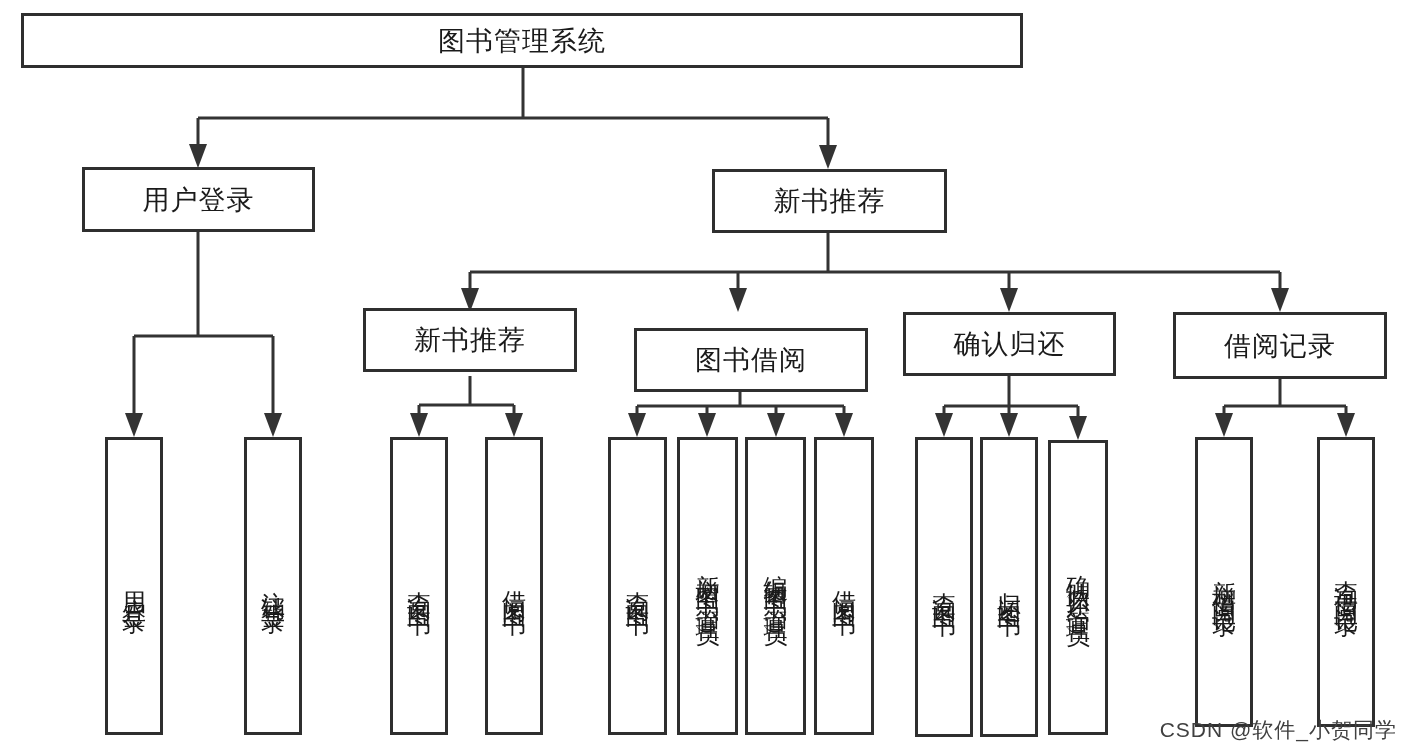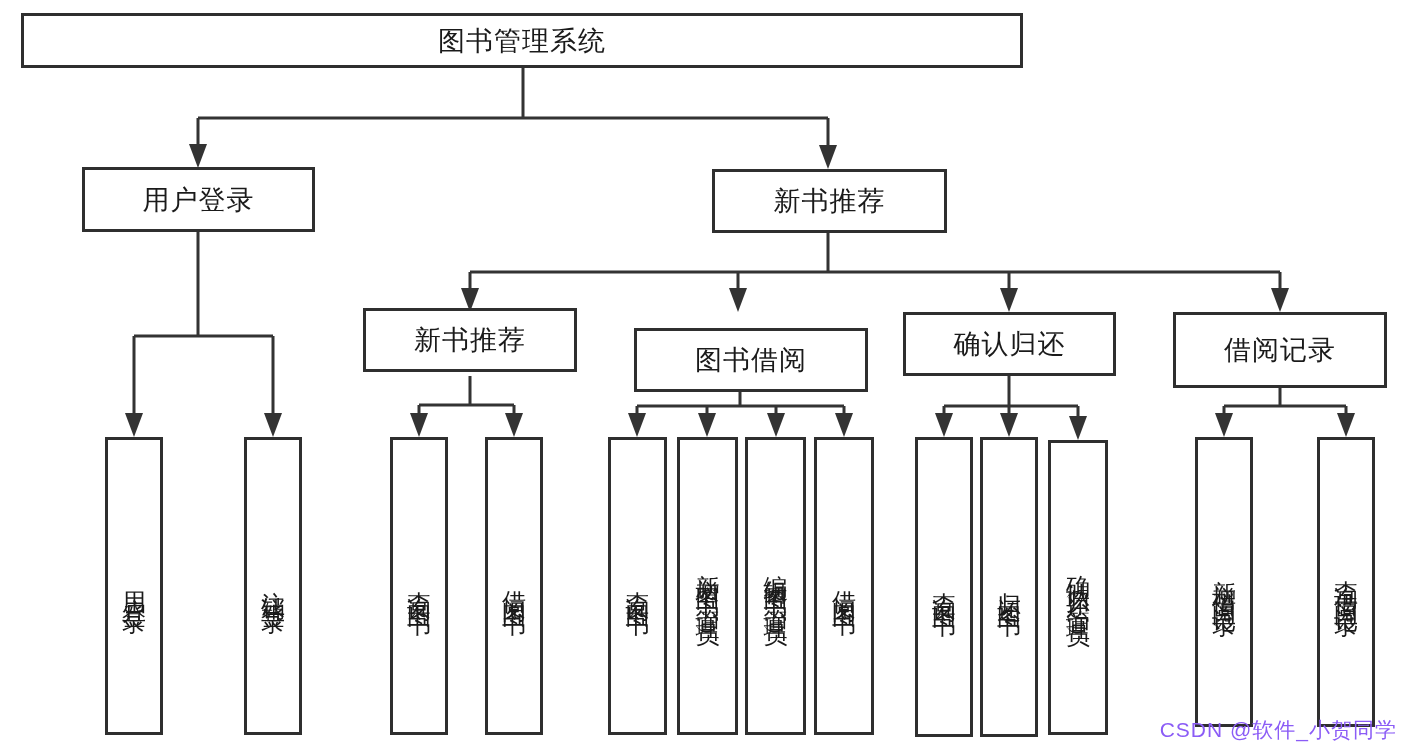--- a/index.html
+++ b/index.html
@@ -31,40 +31,40 @@
     letter-spacing:7px;
     line-height:1;
   }
   
   #n-root    {left:21px;  top:13px;  width:1002px; height:55px;}
   #n-login   {left:82px;  top:167px; width:233px;  height:65px;}
   #n-mgmt    {left:712px; top:169px; width:235px;  height:64px;}
   #n-rec     {left:363px; top:308px; width:214px;  height:64px;}
   #n-borrow  {left:634px; top:328px; width:234px;  height:64px;}
   #n-current {left:903px; top:312px; width:213px;  height:64px;}
-  #n-records {left:1173px;top:312px; width:214px;  height:76px;}
+  #n-records {left:1173px;top:312px; width:214px;  height:67px;}
   #l-login-1 {left:105px; top:437px; width:58px; height:298px;}
   #l-login-2 {left:244px; top:437px; width:58px; height:298px;}
   #l-rec-1   {left:390px; top:437px; width:58px; height:298px;}
   #l-rec-2   {left:485px; top:437px; width:58px; height:298px;}
   #l-bor-1   {left:608px; top:437px; width:59px; height:298px;}
   #l-bor-2   {left:677px; top:437px; width:61px; height:298px;}
   #l-bor-3   {left:745px; top:437px; width:61px; height:298px;}
   #l-bor-4   {left:814px; top:437px; width:60px; height:298px;}
   #l-cur-1   {left:915px; top:437px; width:58px; height:300px;}
   #l-cur-2   {left:980px; top:437px; width:58px; height:300px;}
   #l-cur-3   {left:1048px;top:440px; width:60px; height:295px;}
   #l-recd-1  {left:1195px;top:437px; width:58px; height:290px;}
   #l-recd-2  {left:1317px;top:437px; width:58px; height:290px;}
   .watermark{
     position:absolute;
     right:8px;top:716px;
     z-index:3;
     font-size:21px;
-    color:#8b5cf6;
+    color:#404040;
     letter-spacing:1px;
     white-space:nowrap;
   }
 </style>
 </head>
 <body>
 
 <div class="canvas">
 
   <svg class="connectors" width="1405" height="747" viewBox="0 0 1405 747">

